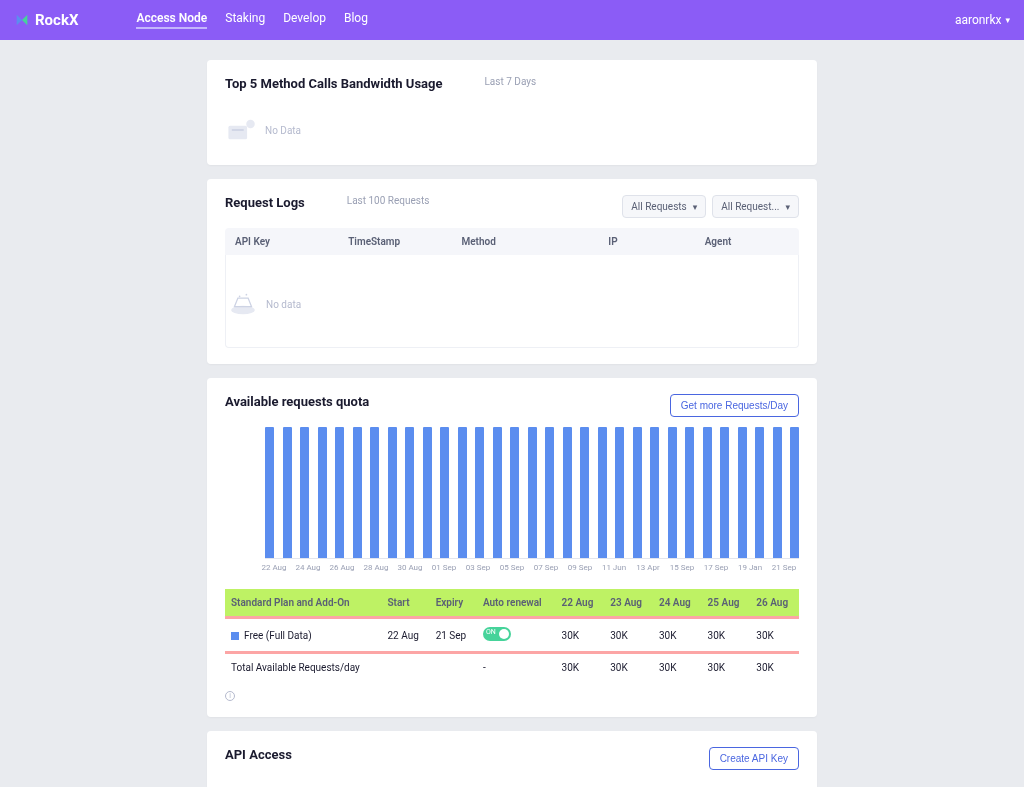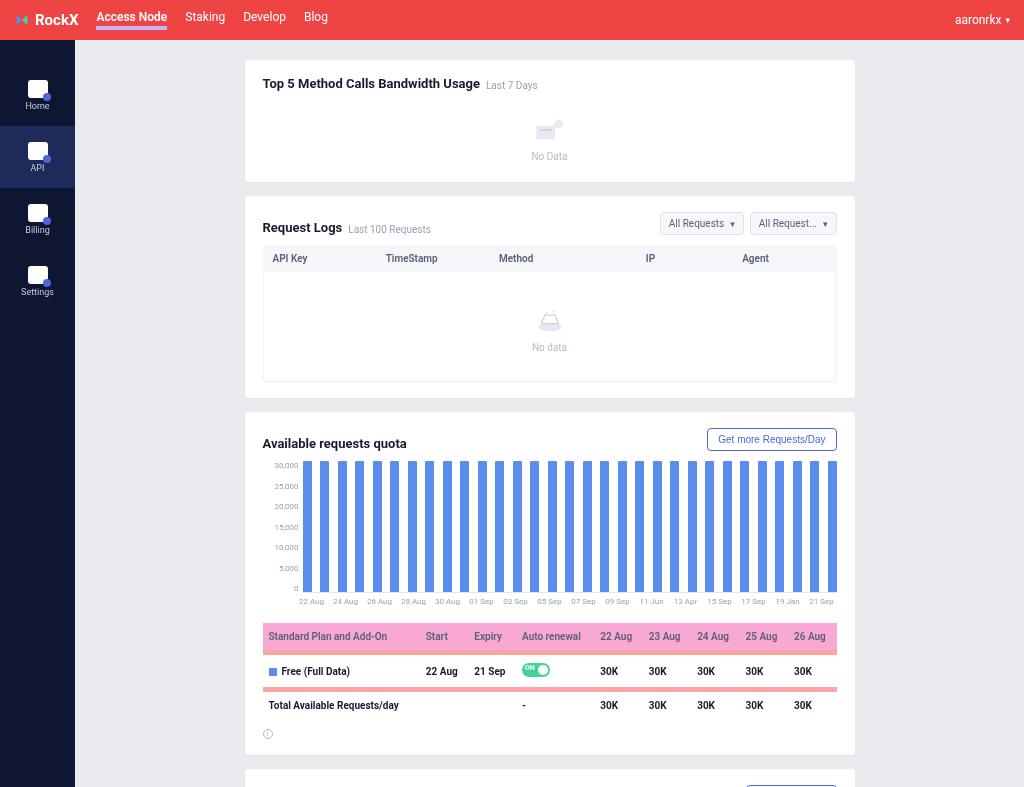--- a/index.html
+++ b/index.html
@@ -1,69 +1,69 @@
 <!DOCTYPE html>
 <html><head>
 <meta charset="utf-8">
 <style>
   * { box-sizing: border-box; margin: 0; padding: 0; }
   body { font-family: -apple-system, BlinkMacSystemFont, "Segoe UI", Roboto, sans-serif; background: #e9ebef; color: #1a1a2e; width: 1024px; height: 787px; overflow: hidden; }
   
   
-  .topbar { height: 40px; background: #ef4444; color: #fff; display: flex; align-items: center; padding: 0 14px; font-size: 12px; }
+  .topbar { height: 40px; background: #8b5cf6; color: #fff; display: flex; align-items: center; padding: 0 14px; font-size: 12px; gap: 40px; }
   .logo { display: flex; align-items: center; gap: 5px; font-weight: 700; font-size: 15px; margin-right: 18px; }
   .logo-mark { width: 16px; height: 16px; }
   .nav-links { display: flex; gap: 18px; }
   .nav-link { color: #fff; padding-bottom: 2px; cursor: pointer; }
-  .nav-link.active { border-bottom: 4px solid #c4b5fd; font-weight: 600; }
+  .nav-link.active { border-bottom: 2px solid #c4b5fd; font-weight: 600; }
   .spacer { flex: 1; }
   .user { display: flex; align-items: center; gap: 4px; cursor: pointer; justify-content: flex-end; }
   .chev { font-size: 9px; }
   
   
   .shell { display: flex; height: calc(100% - 40px); }
   .sidebar { width: 75px; background: #0e1631; display: flex; flex-direction: column; align-items: center; padding-top: 24px; gap: 0; }
   .sb-item { width: 75px; height: 62px; display: flex; flex-direction: column; align-items: center; justify-content: center; gap: 3px; color: #c7cbe0; font-size: 9px; cursor: pointer; }
   .sb-item.active { background: #1e2a5a; }
   .sb-icon { width: 20px; height: 18px; background: #fff; border-radius: 3px; position: relative; }
   .sb-icon::after { content: ''; position: absolute; width: 8px; height: 8px; background: #4a66e0; border-radius: 50%; right: -3px; bottom: -3px; }
   
   
   .main { flex: 1; overflow-y: auto; padding: 0 0 30px 0; display: flex; justify-content: center; }
   .content { width: 610px; margin-top: 20px; }
   .card { background: #fff; border-radius: 4px; padding: 16px 18px; margin-bottom: 14px; box-shadow: 0 1px 2px rgba(0,0,0,0.04); }
   
   .sec-title { font-size: 13px; font-weight: 700; display: inline; }
   .sec-sub { font-size: 10px; color: #9aa0b4; margin-left: 6px; }
-  .sec-head { display: flex; align-items: flex-end; margin-bottom: 10px; }
+  .sec-head { display: flex; align-items: flex-start; margin-bottom: 10px; gap: 36px; }
   .sec-head .right { margin-left: auto; display: flex; gap: 6px; }
   
-  .empty { display: flex; flex-direction: column; align-items: center; padding: 14px 0 4px; color: #b5bace; font-size: 10px; gap: 6px; }
+  .empty { display: flex; align-items: center; padding: 14px 0 4px; color: #b5bace; font-size: 10px; gap: 6px; }
   .empty-ill { width: 34px; height: 30px; }
   
   .dropdown { border: 1px solid #dfe2ea; background: #f6f7fa; border-radius: 4px; font-size: 10px; padding: 5px 8px; display: flex; align-items: center; gap: 6px; color: #5a6075; cursor: pointer; }
   
   .tbl-head { display: flex; background: #f5f6fa; border-radius: 4px 4px 0 0; padding: 8px 10px; font-size: 10px; color: #5a6075; font-weight: 600; gap: 12px; }
   .empty-body { border: 1px solid #eef0f5; border-top: none; border-radius: 0 0 4px 4px; padding: 20px 0 24px; }
   
   .btn-outline { border: 1px solid #4a66e0; color: #4a66e0; background: #fff; border-radius: 4px; padding: 5px 10px; font-size: 10px; cursor: pointer; }
   
   
   .chart { position: relative; height: 150px; margin-top: 10px; }
   .y-axis { position: absolute; left: 0; top: 0; bottom: 18px; width: 36px; display: flex; flex-direction: column; justify-content: space-between; font-size: 8px; color: #9aa0b4; text-align: right; }
   .plot { position: absolute; left: 40px; right: 0; top: 0; bottom: 18px; display: flex; align-items: flex-end; justify-content: space-between; border-bottom: 1px solid #e3e6ee; }
   .bar { width: 9px; background: #5b8def; border-radius: 1px 1px 0 0; }
   .x-axis { position: absolute; left: 40px; right: 0; bottom: 0; height: 14px; display: flex; justify-content: space-between; font-size: 8px; color: #9aa0b4; }
   .x-axis span { width: 30px; text-align: center; margin-left: -6px; }
   
   
   .plan-tbl { width: 100%; border-collapse: collapse; font-size: 10px; margin-top: 12px; }
   .plan-tbl th, .plan-tbl td { padding: 8px 6px; text-align: left; }
-  .plan-tbl thead th { background: #f9a8d4; font-weight: 600; color: #5a6075; }
-  .plan-tbl tbody tr { border-top: 5px solid #fca5a5; font-weight: bold; }
+  .plan-tbl thead th { background: #bef264; font-weight: 600; color: #5a6075; }
+  .plan-tbl tbody tr { border-top: 3px solid #fca5a5; }
   .legend-sq { display: inline-block; width: 8px; height: 8px; background: #5b8def; margin-right: 5px; vertical-align: middle; }
   .toggle { width: 28px; height: 14px; background: #46d39a; border-radius: 8px; position: relative; display: inline-block; }
   .toggle::after { content: ''; position: absolute; width: 10px; height: 10px; background: #fff; border-radius: 50%; right: 2px; top: 2px; }
   .toggle-label { position: absolute; left: 3px; top: 1px; font-size: 7px; color: #fff; }
   
   .note { font-size: 9px; color: #9aa0b4; margin-top: 10px; display: flex; align-items: center; gap: 4px; }
   .info-ico { width: 10px; height: 10px; border: 1px solid #b5bace; border-radius: 50%; display: inline-flex; align-items: center; justify-content: center; font-size: 7px; color: #b5bace; }
 </style>
 </head>
 <body>
@@ -84,38 +84,20 @@
   </div>
   <div class="spacer"></div>
   <div class="user">
     <span>aaronrkx</span>
     <span class="chev">▾</span>
   </div>
 </div>
 
 <div class="shell">
 
-  <div class="sidebar">
-    <div class="sb-item">
-      <div class="sb-icon"></div>
-      <span>Home</span>
-    </div>
-    <div class="sb-item active">
-      <div class="sb-icon"></div>
-      <span>API</span>
-    </div>
-    <div class="sb-item">
-      <div class="sb-icon"></div>
-      <span>Billing</span>
-    </div>
-    <div class="sb-item">
-      <div class="sb-icon"></div>
-      <span>Settings</span>
-    </div>
-  </div>
 
   <div class="main">
     <div class="content">
 
       <div class="card">
         <div class="sec-head">
           <span class="sec-title">Top 5 Method Calls Bandwidth Usage</span>
           <span class="sec-sub">Last 7 Days</span>
         </div>
         <div class="empty">
@@ -165,29 +147,20 @@
 
       <div class="card">
         <div class="sec-head">
           <span class="sec-title">Available requests quota</span>
           <div class="right">
             <button class="btn-outline">Get more Requests/Day</button>
           </div>
         </div>
 
         <div class="chart">
-          <div class="y-axis" id="y-axis">
-              <div>30,000</div>
-              <div>25,000</div>
-              <div>20,000</div>
-              <div>15,000</div>
-              <div>10,000</div>
-              <div>5,000</div>
-              <div>0</div>
-            </div>
           <div class="plot" id="plot">
               <div class="bar" style="height: 100%;"></div>
               <div class="bar" style="height: 100%;"></div>
               <div class="bar" style="height: 100%;"></div>
               <div class="bar" style="height: 100%;"></div>
               <div class="bar" style="height: 100%;"></div>
               <div class="bar" style="height: 100%;"></div>
               <div class="bar" style="height: 100%;"></div>
               <div class="bar" style="height: 100%;"></div>
               <div class="bar" style="height: 100%;"></div>

